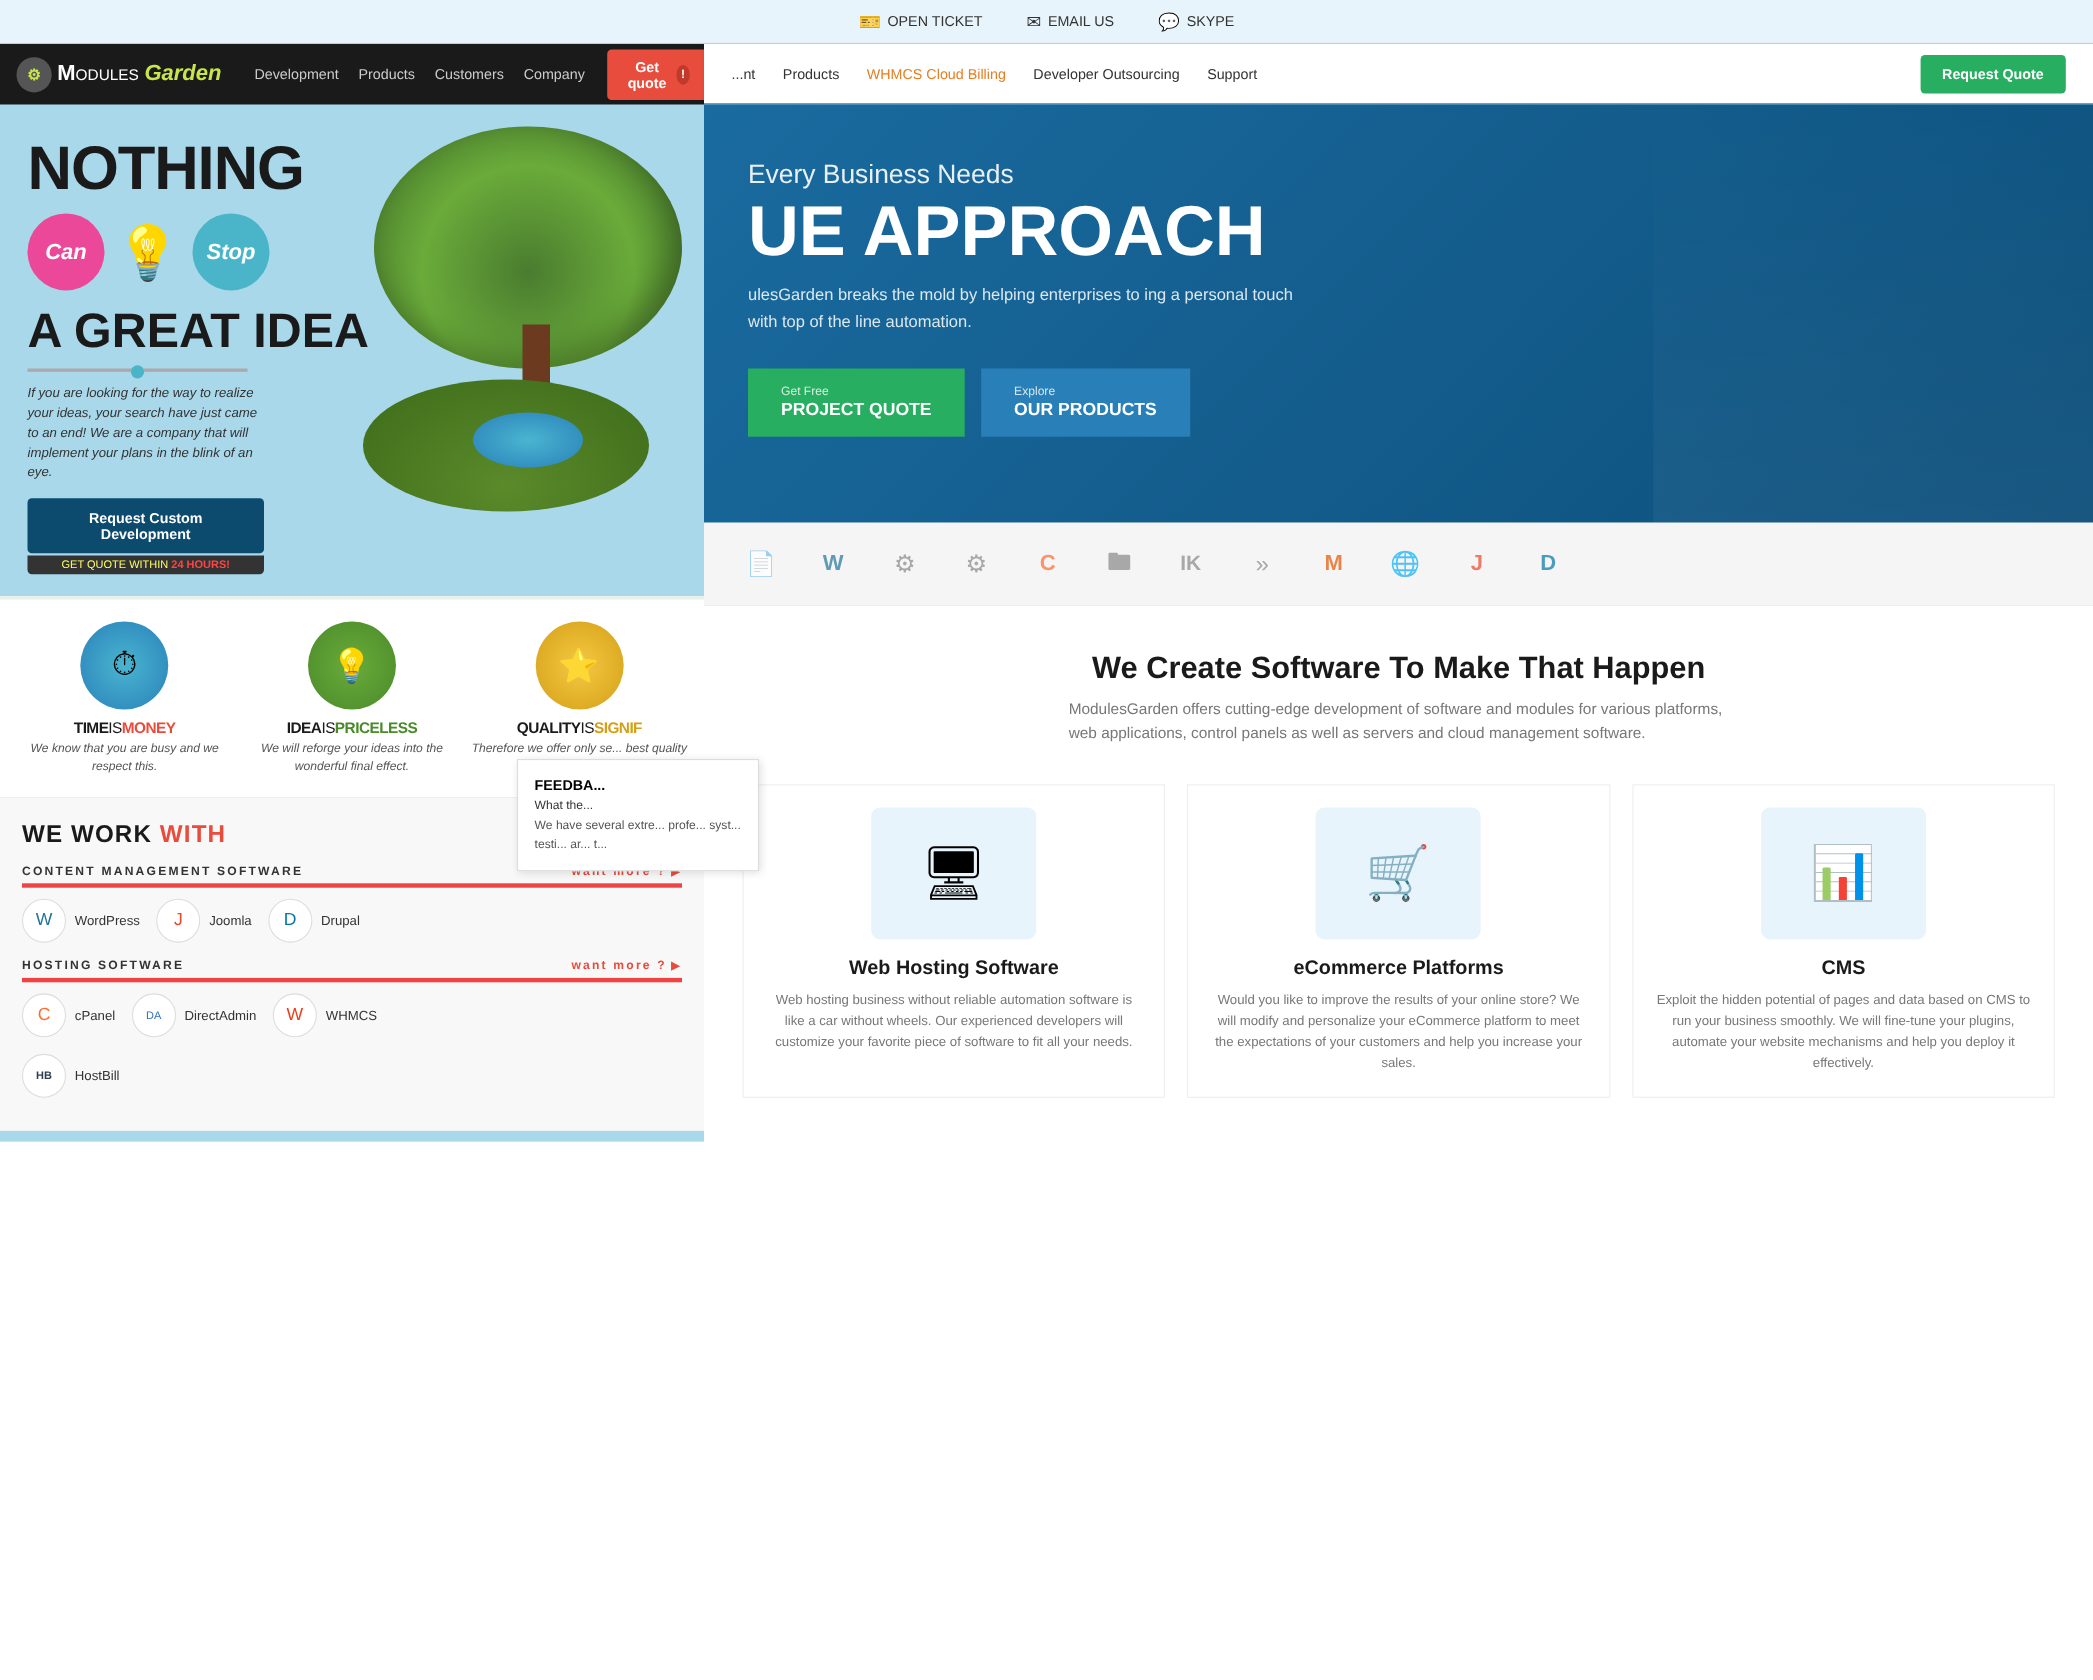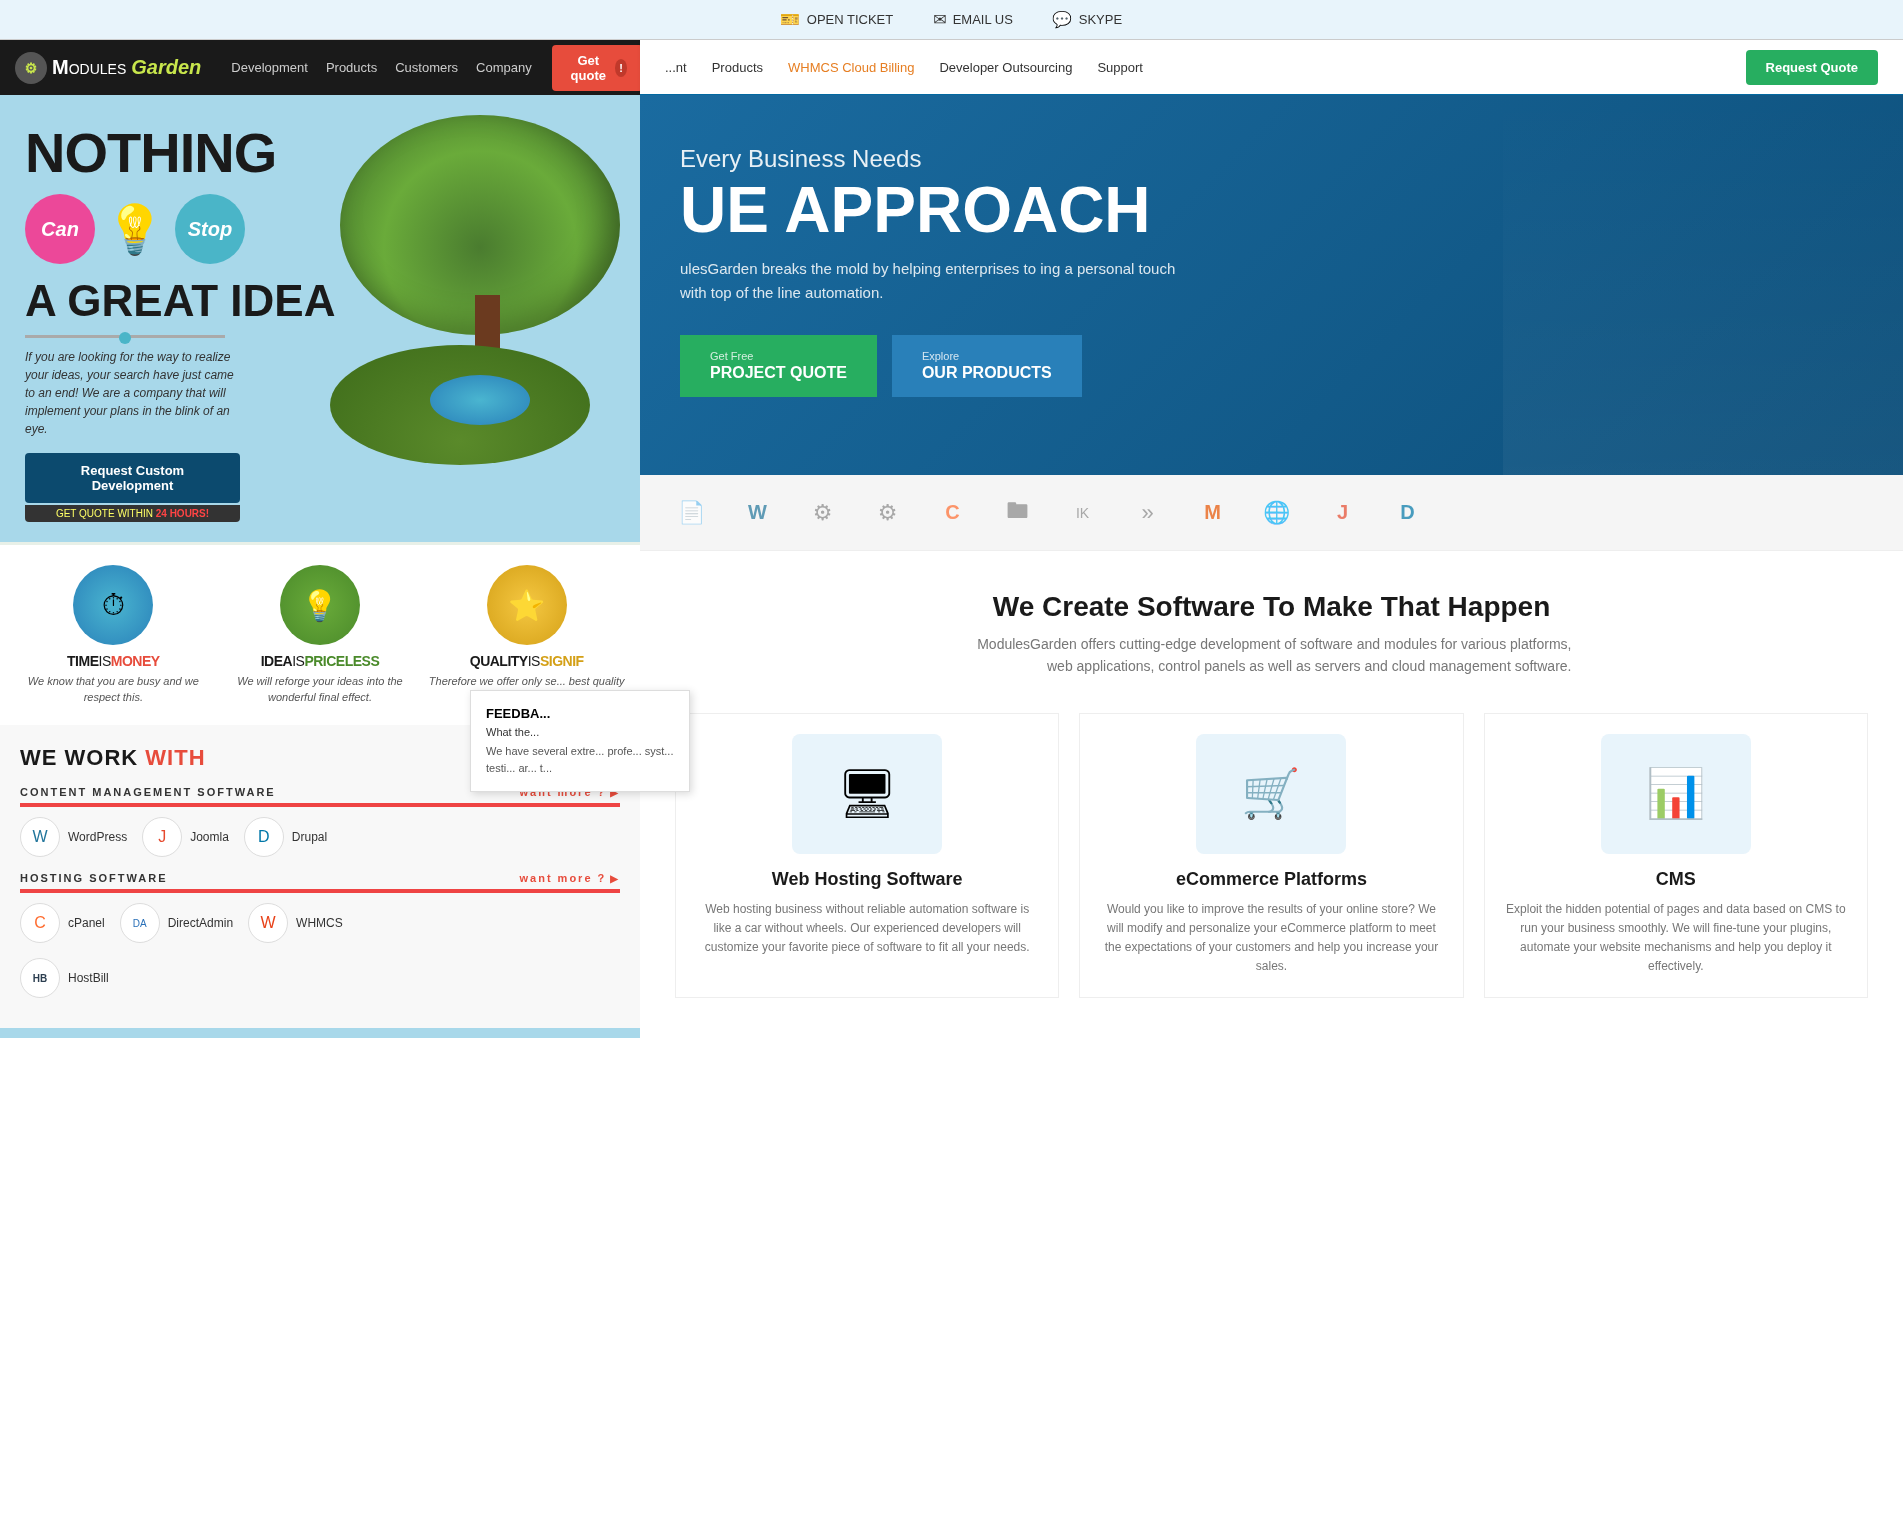--- a/index.html
+++ b/index.html
@@ -317,21 +317,21 @@
     
     .right-main {
       padding: 40px 35px;
       background: #fff;
     }
     .right-main-title {
       font-size: 28px; font-weight: 900; color: #1a1a1a;
       text-align: center; margin-bottom: 10px;
     }
     .right-main-desc {
-      font-size: 14px; color: #777; text-align: right;
+      font-size: 14px; color: #777; text-align: left;
       max-width: 600px; margin: 0 auto 35px; line-height: 1.6;
     }
 
     
     .service-cards {
       display: flex; gap: 20px;
     }
     .service-card {
       flex: 1; background: #fff;
       border: 1px solid #eee; padding: 20px;
@@ -546,21 +546,21 @@
       </div>
     </div>
 
     <div class="platforms-strip">
       <div class="platform-icon">📄</div>
       <div class="platform-icon" style="font-weight:bold;font-size:20px;color:#21759b;">W</div>
       <div class="platform-icon">⚙</div>
       <div class="platform-icon">⚙</div>
       <div class="platform-icon" style="font-weight:bold;font-size:20px;color:#ff6c2f;">C</div>
       <div class="platform-icon">🖿</div>
-      <div class="platform-icon" style="font-weight:normal;font-size:14px;">IK</div>
+      <div class="platform-icon" style="font-weight:bold;font-size:19px;">IK</div>
       <div class="platform-icon">»</div>
       <div class="platform-icon" style="font-weight:bold;font-size:20px;color:#e85400;">M</div>
       <div class="platform-icon">🌐</div>
       <div class="platform-icon" style="font-weight:bold;font-size:20px;color:#e6492d;">J</div>
       <div class="platform-icon" style="font-weight:bold;font-size:20px;color:#0077a8;">D</div>
     </div>
 
     <div class="right-main">
       <h2 class="right-main-title">We Create Software To Make That Happen</h2>
       <p class="right-main-desc">ModulesGarden offers cutting-edge development of software and modules for various platforms, web applications, control panels as well as servers and cloud management software.</p>

